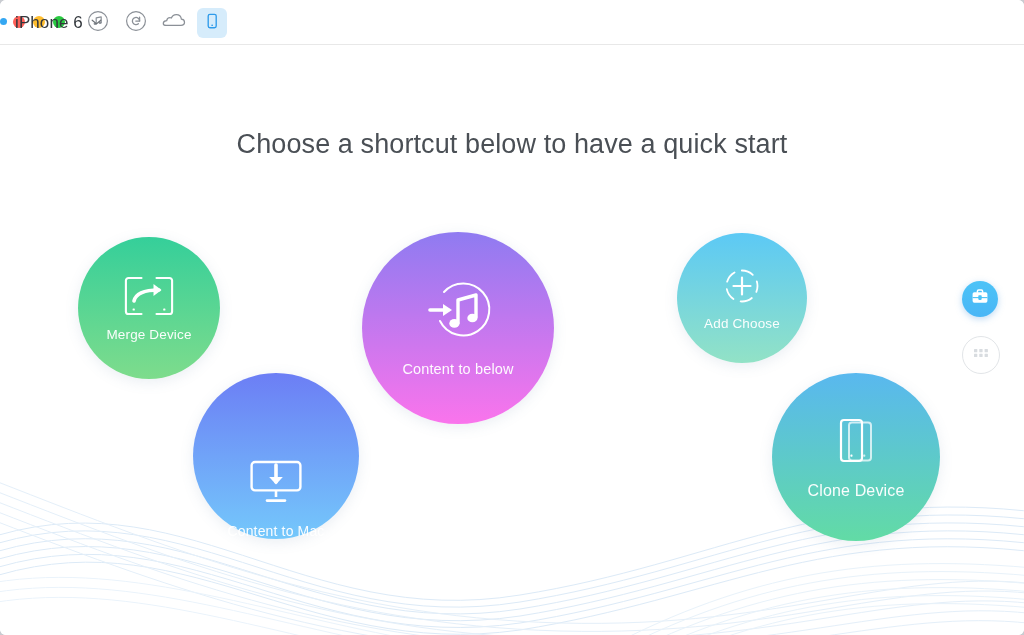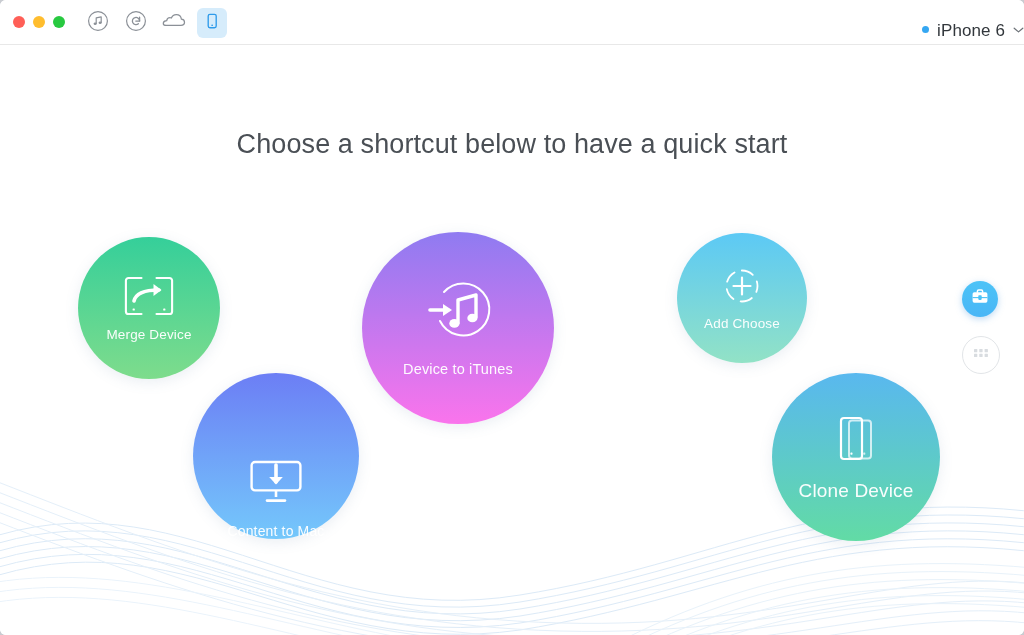--- a/index.html
+++ b/index.html
@@ -62,25 +62,24 @@
     justify-content: center;
     border-radius: 6px;
   }
   .tb-btn.active { background: #d6ecfb; }
 
   .win-title {
     position: absolute;
     top: 12px;
     left: 0;
     width: 1024px;
-    text-align: right;
+    text-align: left;
     font-size: 17px;
     color: #32373c;
     letter-spacing: 0.1px;
-    margin-top: 8px;
   }
   .win-title .dot {
     display: inline-block;
     width: 7px;
     height: 7px;
     border-radius: 50%;
     background: #35a7f2;
     vertical-align: middle;
     margin-right: 8px;
     position: relative;
@@ -158,21 +157,21 @@
                 background: linear-gradient(180deg,#5cc9f5 0%,#92e2c6 100%); }
   #b-mac      { left: 193px; top: 328px; width: 166px; height: 166px;
                 background: linear-gradient(180deg,#6c7ef5 0%,#74c8fb 100%); justify-content: flex-end; }
   #b-device   { left: 572px; top: 333px; width: 154px; height: 154px;
                 background: linear-gradient(180deg,#fb7a92 0%,#fba76a 100%); }
   #b-clone    { left: 772px; top: 328px; width: 168px; height: 168px;
                 background: linear-gradient(180deg,#59b8ef 0%,#62dba5 100%); }
 
   #b-itunes .cap { font-size: 14.5px; margin-top: 14px; }
   #b-mac .cap    { font-size: 14px; margin-top: 13px; }
-  #b-clone .cap  { font-size: 19px; margin-top: 13px; }
+  #b-clone .cap  { font-size: 16px; margin-top: 13px; }
   #b-device .cap { font-size: 13.5px; margin-top: 12px; }
 
   
   .rail-btn {
     position: absolute;
     width: 36px;
     height: 36px;
     border-radius: 50%;
     display: flex;
     align-items: center;
@@ -308,21 +307,21 @@
       <span class="glyph">
         <svg width="72" height="68" viewBox="0 0 72 68">
           <path d="M22 13 A26 26 0 1 1 18 42" fill="none" stroke="#ffffff" stroke-width="2" stroke-linecap="round"></path>
           <path d="M8 31 H26" fill="none" stroke="#ffffff" stroke-width="3.6" stroke-linecap="round"></path>
           <path d="M21 25 L30 31 L21 37 Z" fill="#ffffff"></path>
           <path d="M36 44 V21 L54 16 V38" fill="none" stroke="#ffffff" stroke-width="3.4" stroke-linejoin="round" stroke-linecap="round"></path>
           <ellipse cx="32.4" cy="44.4" rx="5.1" ry="4.3" fill="#ffffff"></ellipse>
           <ellipse cx="50.4" cy="39" rx="5.1" ry="4.3" fill="#ffffff"></ellipse>
         </svg>
       </span>
-      <span class="cap">Device to iTunes</span>
+      <span class="cap">Content to below</span>
     </div>
 
     <div class="bubble" id="b-add">
       <span class="glyph">
         <svg width="42" height="42" viewBox="0 0 42 42">
           <circle cx="21" cy="21" r="15.5" fill="none" stroke="#ffffff" stroke-width="1.8" stroke-linecap="round" stroke-dasharray="12 7.6" stroke-dashoffset="6"></circle>
           <path d="M21 12.5 V29.5 M12.5 21 H29.5" fill="none" stroke="#ffffff" stroke-width="2.2" stroke-linecap="round"></path>
         </svg>
       </span>
       <span class="cap">Add Choose</span>

